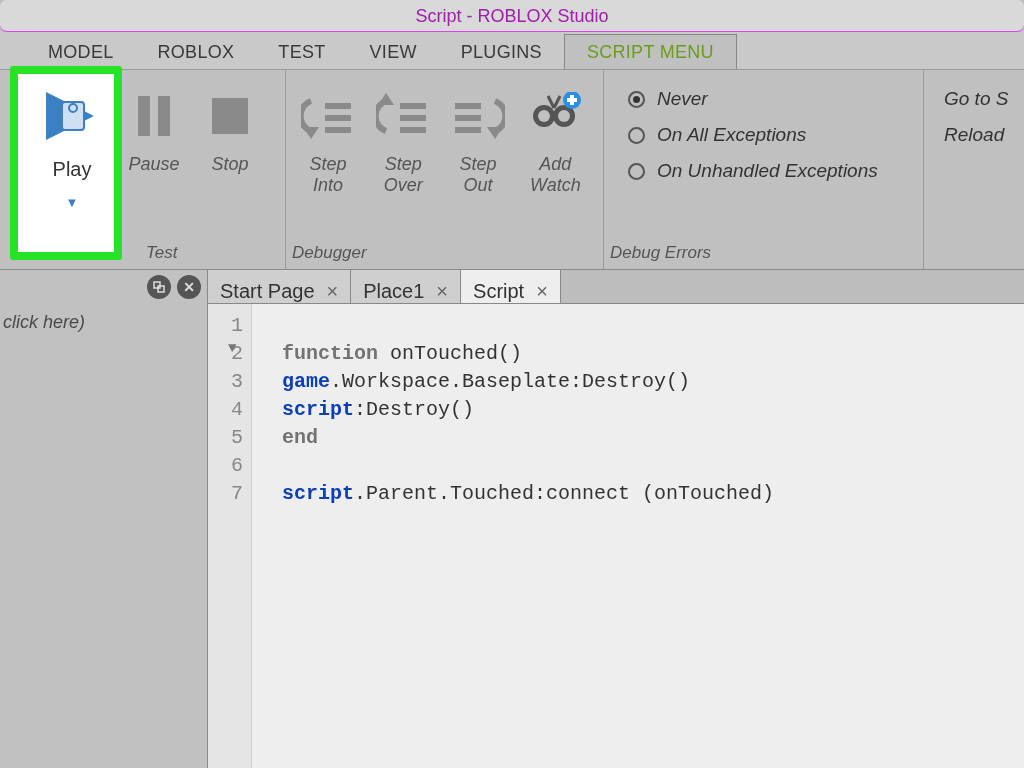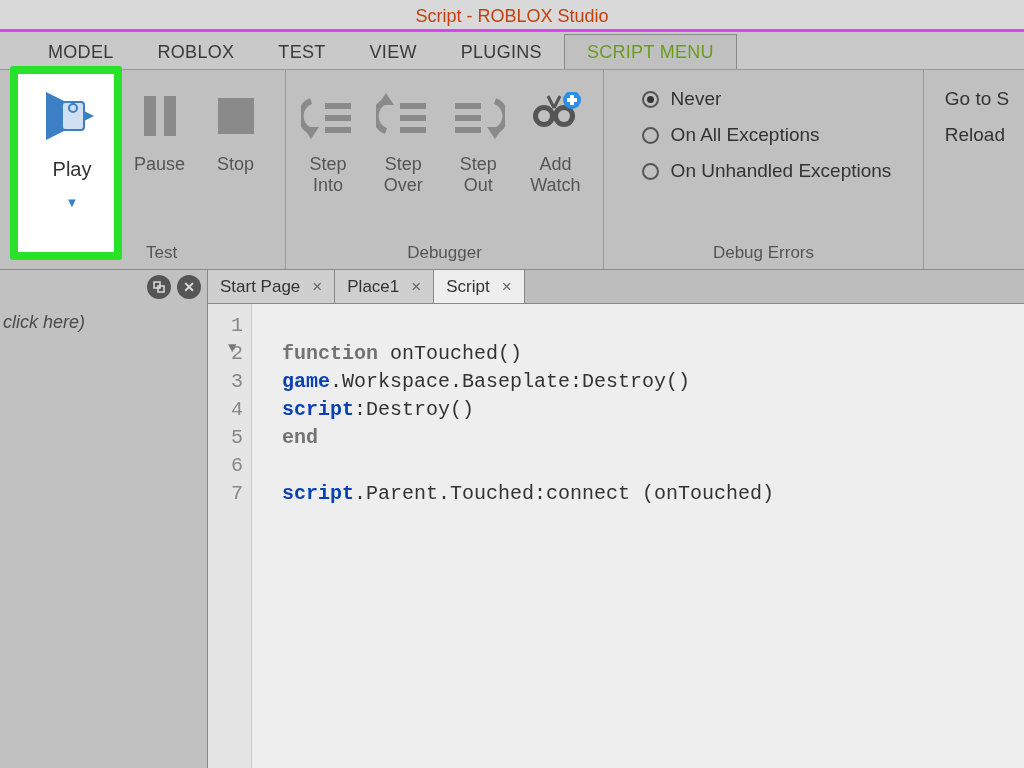--- a/index.html
+++ b/index.html
@@ -1,22 +1,22 @@
 <!DOCTYPE html>
 <html><head>
 <meta charset="utf-8">
 <style>
 html,body{margin:0;padding:0;width:1024px;height:768px;overflow:hidden;font-family:Arial,Helvetica,sans-serif;background:#bfbfbf;}
 *{box-sizing:border-box;}
-.titlebar{height:32px;background:#d9d9d9;border-bottom:3px solid #d946ef;color:#c2410c;font-size:18px;line-height:32px;padding-left:0;text-align:center;}
+.titlebar{height:32px;background:#d9d9d9;border-bottom:1px solid #d946ef;color:#a21caf;font-size:18px;line-height:32px;padding-left:0;text-align:center;border-radius:7px;}
 .tabstrip{height:38px;background:#c9c9c9;border-bottom:1px solid #999;display:flex;align-items:flex-end;padding-left:26px;}
 .toptab{padding:7px 22px 6px 22px;font-size:18px;color:#3a3a3a;font-weight:400;letter-spacing:0.3px;cursor:pointer;}
 .toptab.active{background:#c0c0c0;border:1px solid #888;border-bottom:none;color:#6b9c1f;font-weight:400;}
 .ribbon{height:200px;background:#c0c0c0;border-bottom:1px solid #8b8b8b;display:flex;position:relative;}
-.rgroup{display:flex;flex-direction:column;align-items:center;padding:0 6px;border-right:1px solid #9c9c9c;height:100%;}
+.rgroup{display:flex;flex-direction:column;padding:0 6px;border-right:1px solid #9c9c9c;height:100%;font-style:italic;}
 .rgroup-content{flex:1;display:flex;align-items:flex-start;padding-top:8px;}
 .rgroup-label{font-size:17px;color:#555;padding:4px 0 6px 0;}
 .rbtn{display:flex;flex-direction:column;align-items:center;justify-content:flex-start;padding:4px 10px 0 10px;cursor:pointer;height:155px;min-width:60px;}
 .rbtn .ico{width:56px;height:56px;display:flex;align-items:center;justify-content:center;margin-top:6px;}
 .rbtn .lbl{font-size:18px;color:#555;margin-top:10px;text-align:center;line-height:1.15;}
 .play-highlight{position:absolute;left:10px;top:-4px;width:112px;height:194px;border:8px solid #28e228;border-radius:3px;background:#fff;z-index:5;pointer-events:none;}
 .play-inner{position:absolute;left:16px;top:-4px;width:112px;height:194px;z-index:6;display:flex;flex-direction:column;align-items:center;justify-content:flex-start;padding-top:22px;}
 .play-inner .lbl{font-size:20px;color:#333;margin-top:10px;font-weight:400;}
 .play-inner .dd{color:#3b7fc4;font-size:13px;margin-top:14px;}
 .debug-opts{display:flex;flex-direction:column;gap:14px;padding:10px 12px 0 18px;}
@@ -24,21 +24,21 @@
 .radio{width:17px;height:17px;border:2px solid #555;border-radius:50%;margin-right:12px;display:inline-flex;align-items:center;justify-content:center;flex-shrink:0;}
 .radio.checked::after{content:"";width:7px;height:7px;border-radius:50%;background:#333;}
 .actions-col{padding:10px 8px 0 14px;font-size:19px;color:#333;display:flex;flex-direction:column;gap:14px;}
 .docarea{display:flex;height:498px;}
 .sidepanel{width:208px;background:#c1c1c1;border-right:1px solid #888;position:relative;}
 .sidepanel-top{height:34px;display:flex;align-items:center;justify-content:flex-end;padding-right:6px;gap:6px;}
 .circlebtn{width:24px;height:24px;border-radius:50%;background:#555;color:#ddd;display:flex;align-items:center;justify-content:center;font-size:14px;cursor:pointer;}
 .filter-hint{font-style:italic;color:#4a4a4a;font-size:18px;padding:8px 0 0 0;margin-left:-46px;white-space:nowrap;}
 .editor{flex:1;background:#f4f4f4;display:flex;flex-direction:column;}
 .ed-tabs{height:34px;background:#bdbdbd;display:flex;align-items:stretch;border-bottom:1px solid #888;}
-.ed-tab{display:flex;align-items:center;padding:0 12px;font-size:17px;color:#333;border-right:1px solid #888;background:#cfcfcf;cursor:pointer;}
+.ed-tab{display:flex;align-items:flex-end;padding:0 12px;font-size:20px;color:#333;border-right:1px solid #888;background:#cfcfcf;cursor:pointer;}
 .ed-tab.active{background:#eeeeee;}
 .ed-tab .x{margin-left:12px;color:#666;}
 .ed-body{flex:1;display:flex;background:#eeeeee;font-family:"Courier New",monospace;font-size:20px;}
 .gutter{width:44px;background:#e5e5e5;color:#888;text-align:right;padding:8px 8px 0 0;line-height:28px;font-family:"Courier New",monospace;border-right:1px solid #ccc;}
 .code{flex:1;padding:8px 0 0 30px;line-height:28px;white-space:pre;color:#333;position:relative;}
 .fold{position:absolute;left:-24px;top:30px;color:#777;font-size:14px;}
 .kw{color:#737373;font-weight:bold;margin-top:20px;}
 .kw2{color:#0a3fb5;font-weight:bold;}
 </style>
 </head>

